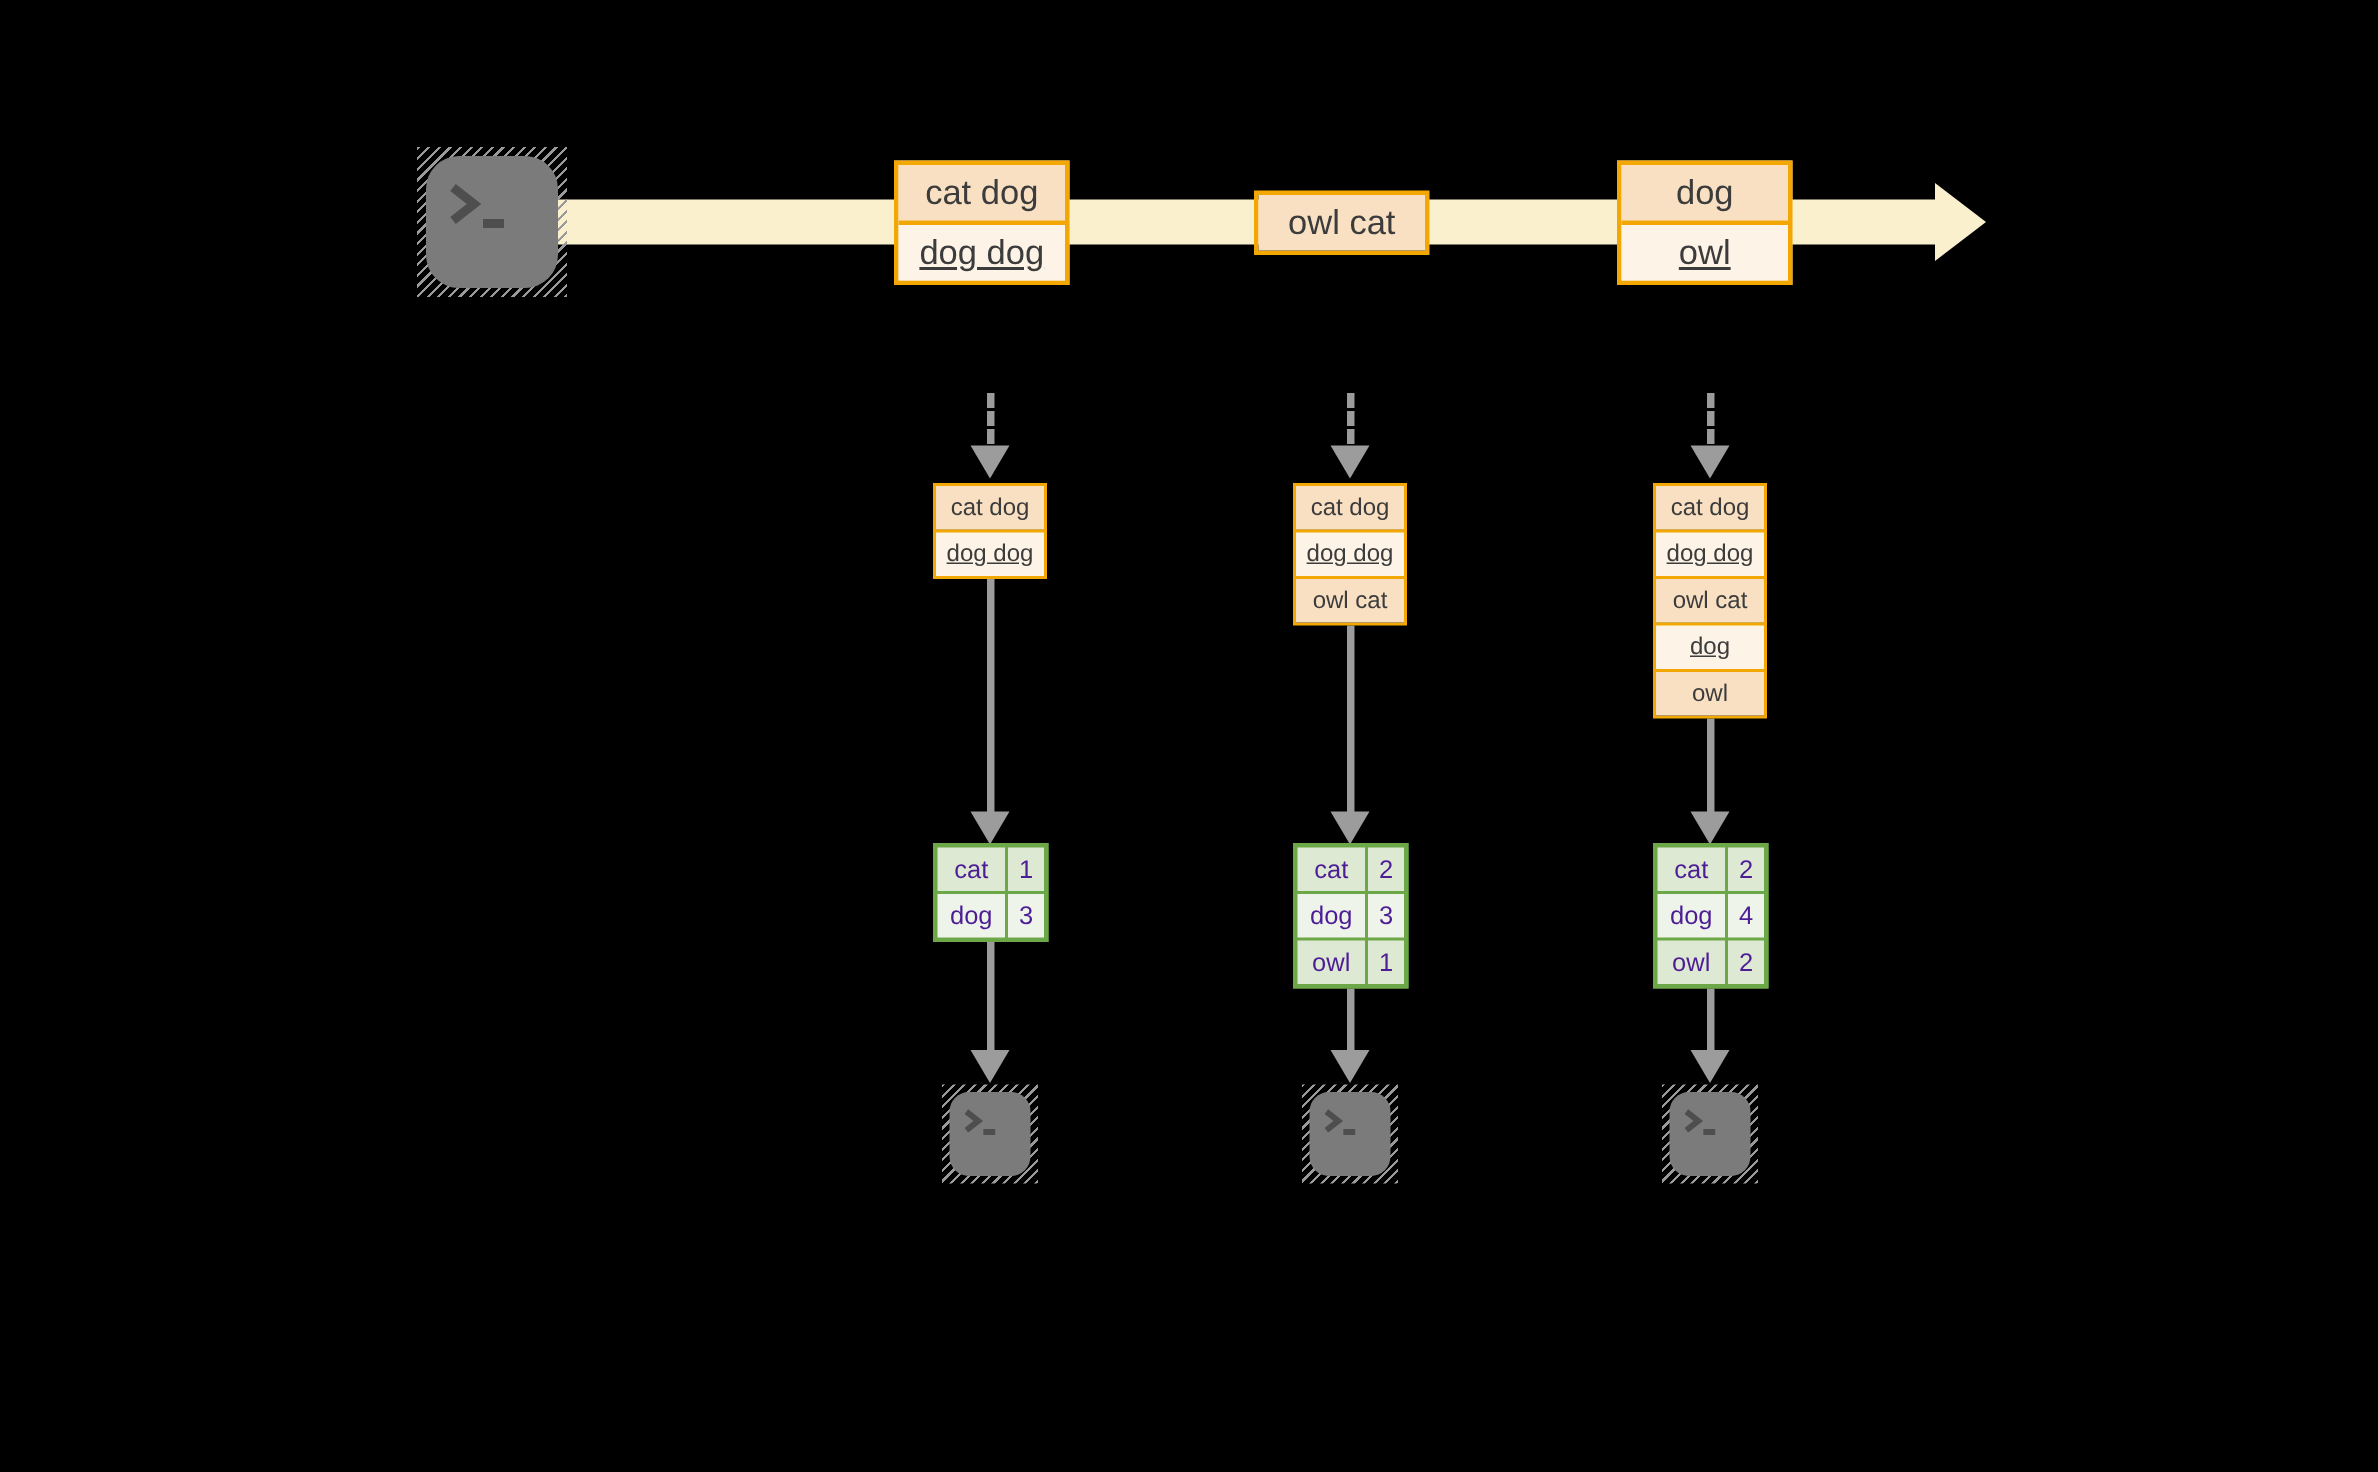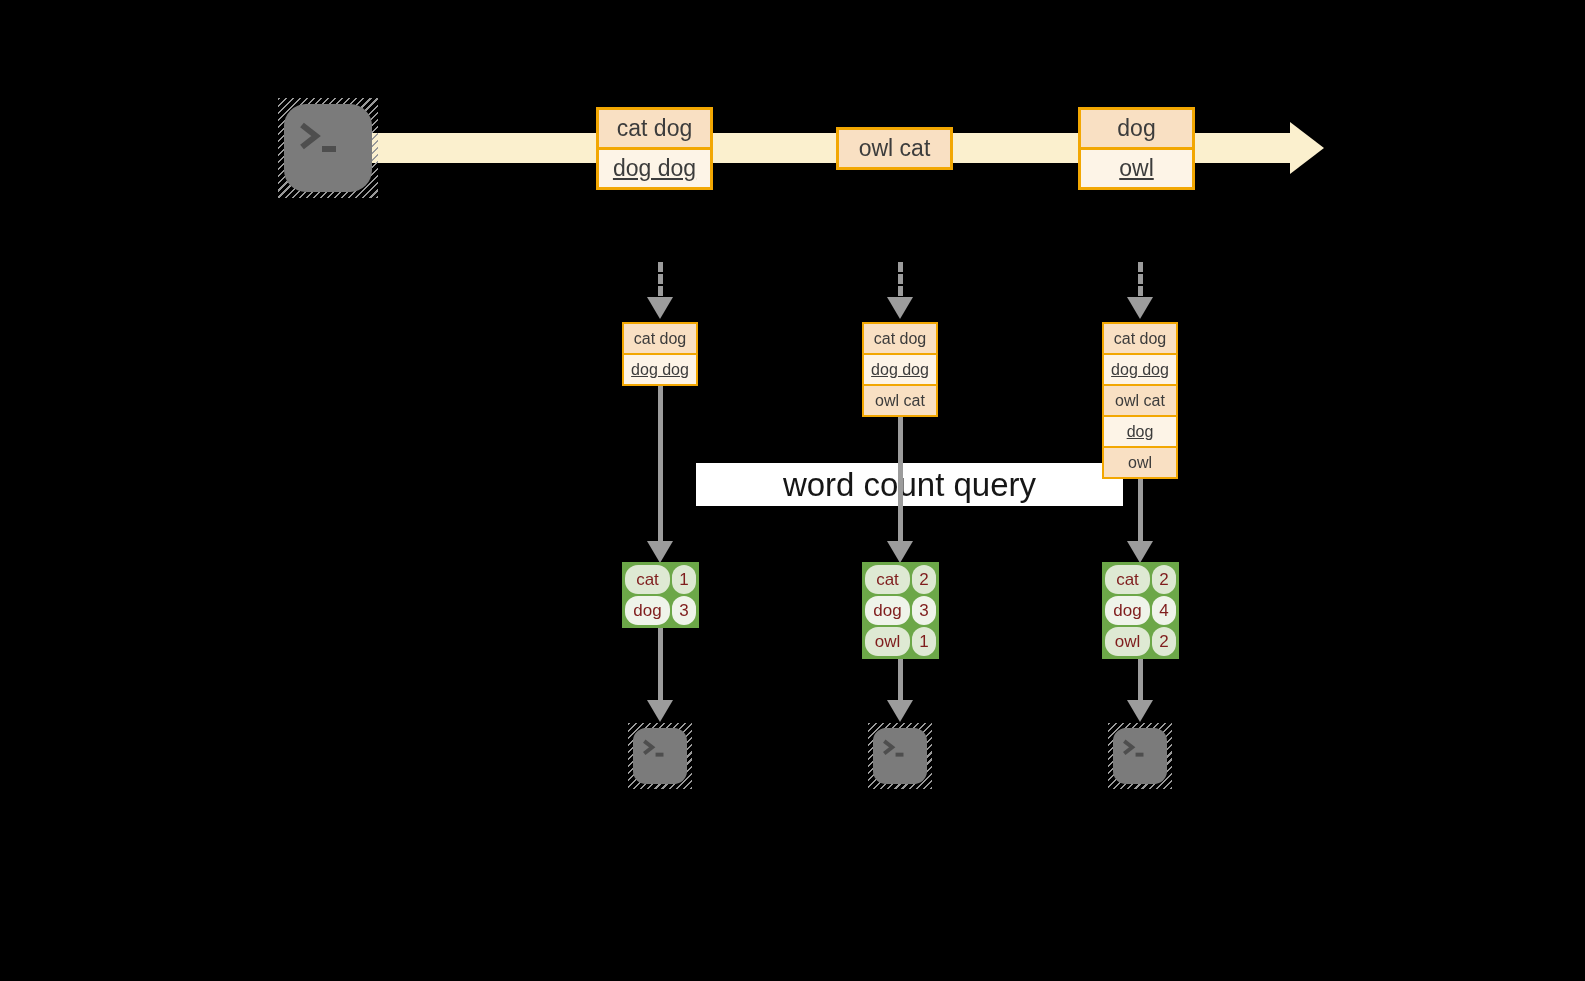--- a/index.html
+++ b/index.html
@@ -37,21 +37,21 @@
   .arr-down{position:absolute;width:0;height:0;z-index:2;
      border-left:13px solid transparent;border-right:13px solid transparent;border-top:22px solid #9C9C9C;}
 
   
   .query-band{position:absolute;left:696px;top:463px;width:427px;height:43px;background:#ffffff;z-index:1;
      display:flex;align-items:center;justify-content:center;font-size:33px;color:#161616;}
 
   
   .gtable{position:absolute;z-index:3;border:3px solid #6CA748;background:#6CA748;
      display:grid;grid-template-columns:45px 24px;gap:2px;}
-  .gtable .gcell{height:29px;line-height:29px;text-align:center;font-size:17px;color:#7f1d1d;border-radius:13px;}
+  .gtable .gcell{height:29px;line-height:29px;text-align:center;font-size:17px;color:#4c1d95;}
   .green-dark{background:#DEE9D3;}
   .green-light{background:#EFF4EA;}
 </style>
 </head>
 <body>
 
 <div class="canvas">
 
   <div class="terminal terminal-lg" style="left:278px;top:98px;">
     <div class="hatch"></div>
@@ -95,23 +95,20 @@
     <div class="cell peach-dark">owl cat</div>
   </div>
   <div class="mini" style="left:1102px;top:322px;">
     <div class="cell peach-dark">cat dog</div>
     <div class="cell peach-light">dog dog</div>
     <div class="cell peach-dark">owl cat</div>
     <div class="cell peach-light">dog</div>
     <div class="cell peach-dark">owl</div>
   </div>
 
-  <div class="query-band">
-    <span>word count query</span>
-  </div>
 
   <div class="vline" style="left:658px;top:386px;height:156px;"></div>
   <div class="arr-down" style="left:647px;top:541px;"></div>
   <div class="vline" style="left:898px;top:417px;height:125px;"></div>
   <div class="arr-down" style="left:887px;top:541px;"></div>
   <div class="vline" style="left:1138px;top:479px;height:63px;"></div>
   <div class="arr-down" style="left:1127px;top:541px;"></div>
 
   <div class="gtable" style="left:622px;top:562px;">
     <div class="gcell green-dark">cat</div>

